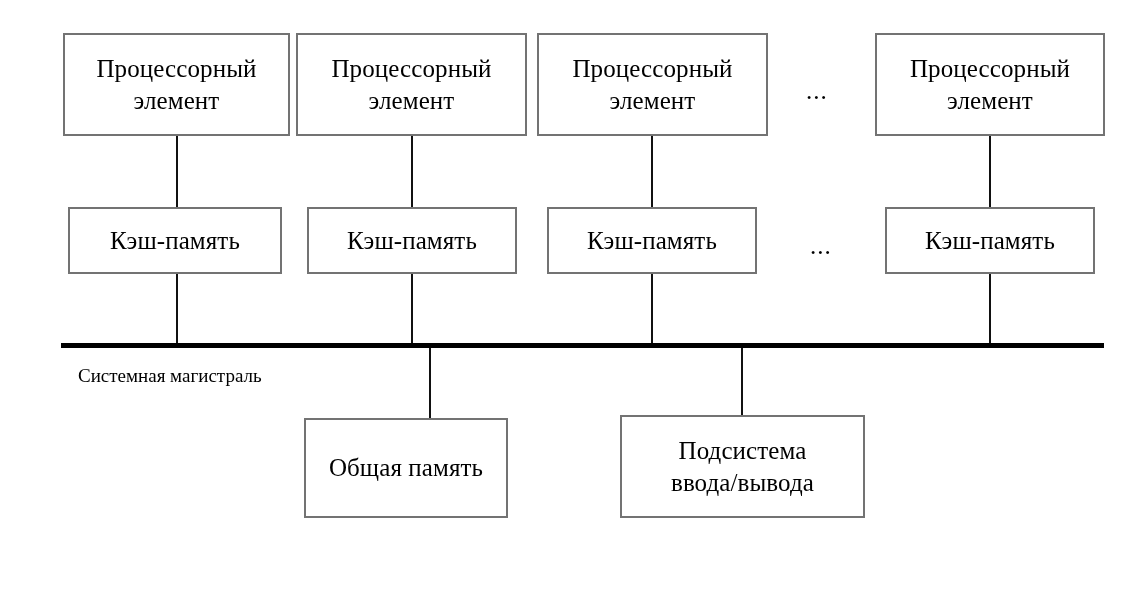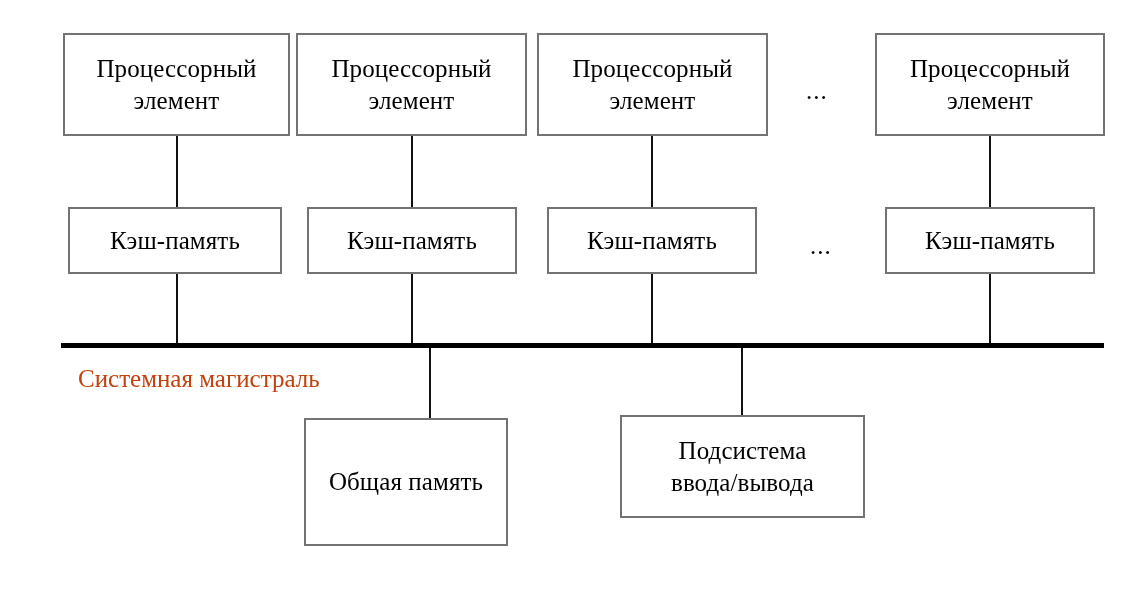--- a/index.html
+++ b/index.html
@@ -39,22 +39,22 @@
     width: 2px;
     z-index: 1;
   }
   .bus {
     position: absolute;
     background: #000000;
     z-index: 2;
   }
   .bus-label {
     position: absolute;
-    color: #c2410c;
-    font-size: 25px;
+    color: #000000;
+    font-size: 19px;
     line-height: 1;
     white-space: nowrap;
     z-index: 3;
   }
   .ellipsis {
     position: absolute;
     color: #000000;
     font-size: 25px;
     line-height: 1;
     letter-spacing: 1px;
@@ -91,17 +91,17 @@
 
   <div class="node" style="left:68px;top:207px;width:214px;height:67px;">Кэш-память</div>
   <div class="node" style="left:307px;top:207px;width:210px;height:67px;">Кэш-память</div>
   <div class="node" style="left:547px;top:207px;width:210px;height:67px;">Кэш-память</div>
   <div class="node" style="left:885px;top:207px;width:210px;height:67px;">Кэш-память</div>
   <div class="ellipsis" style="left:810px;top:233px;">...</div>
 
   <div class="bus" style="left:61px;top:343px;width:1043px;height:5px;"></div>
   <div class="bus-label" style="left:78px;top:366px;">Системная магистраль</div>
 
-  <div class="node" style="left:304px;top:418px;width:204px;height:128px;">Общая память</div>
+  <div class="node" style="left:304px;top:418px;width:204px;height:100px;">Общая память</div>
   <div class="node" style="left:620px;top:415px;width:245px;height:103px;">Подсистема
 ввода/вывода</div>
 
 </div>
 
 </body></html>

